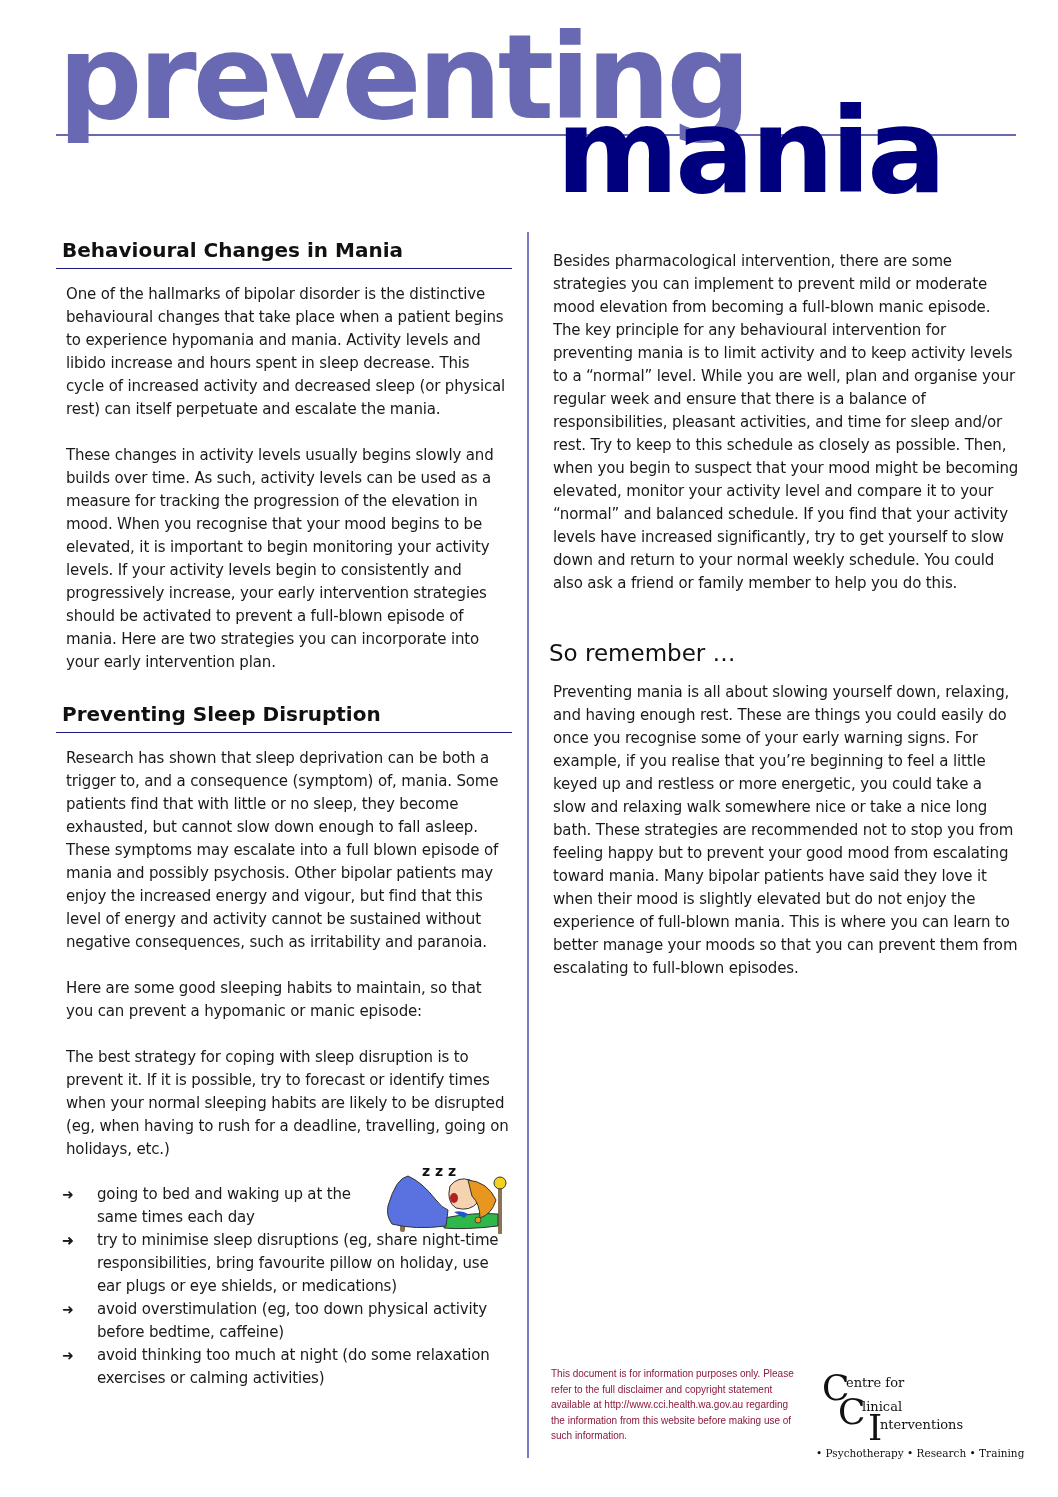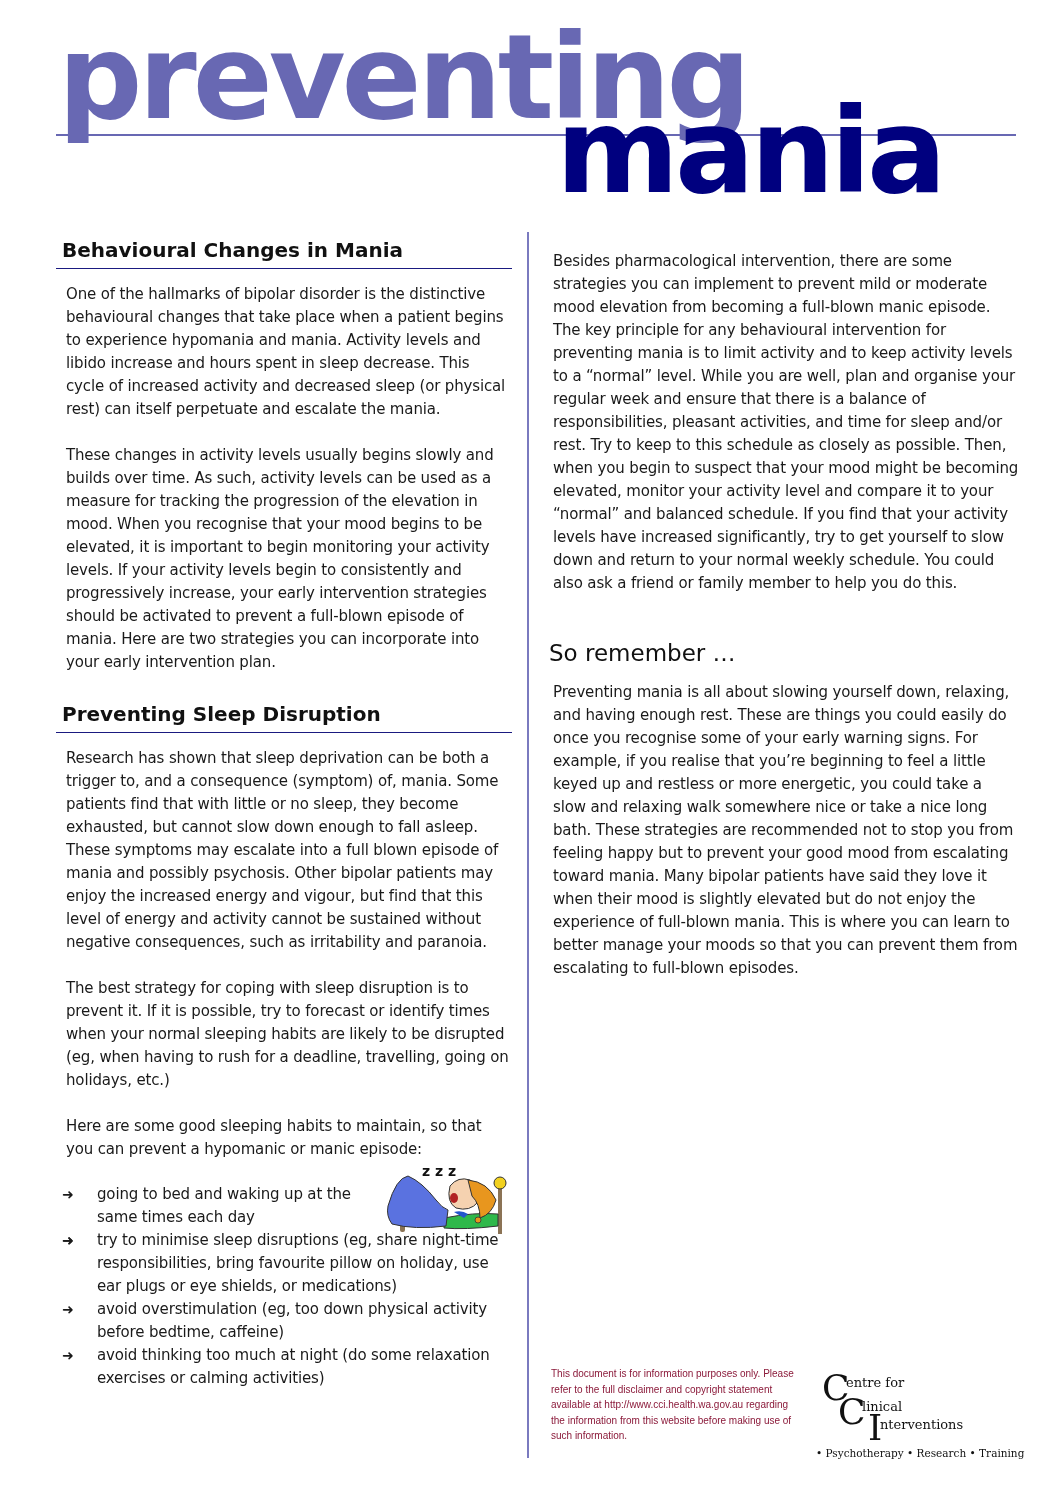--- a/index.html
+++ b/index.html
@@ -62,22 +62,22 @@
 <div class="col col-left">
   <section>
     <h2 class="heading">Behavioural Changes in Mania</h2>
     <p class="para">One of the hallmarks of bipolar disorder is the distinctive behavioural changes that take place when a patient begins to experience hypomania and mania.  Activity levels and libido increase and hours spent in sleep decrease.  This cycle of increased activity and decreased sleep (or physical rest) can itself perpetuate and escalate the mania.</p>
     <p class="para">These changes in activity levels usually begins slowly and builds over time.  As such, activity levels can be used as a measure for tracking the progression of the elevation in mood.  When you recognise that your mood begins to be elevated, it is important to begin monitoring your activity levels.  If your activity levels begin to consistently and progressively increase, your early intervention strategies should be activated to prevent a full-blown episode of mania.  Here are two strategies you can incorporate into your early intervention plan.</p>
   </section>
 
   <section class="sec2">
     <h2 class="heading">Preventing Sleep Disruption</h2>
     <p class="para">Research has shown that sleep deprivation can be both a trigger to, and a consequence (symptom) of, mania.  Some patients find that with little or no sleep, they become exhausted, but cannot slow down enough to fall asleep. These symptoms may escalate into a full blown episode of mania and possibly psychosis.  Other bipolar patients may enjoy the increased energy and vigour, but find that this level of energy and activity cannot be sustained without negative consequences, such as irritability and paranoia.</p>
+    <p class="para">Here are some good sleeping habits to maintain, so that you can prevent a hypomanic or manic episode:</p>
     <p class="para">The best strategy for coping with sleep disruption is to prevent it.  If it is possible, try to forecast or identify times when your normal sleeping habits are likely to be disrupted (eg, when having to rush for a deadline, travelling, going on holidays, etc.)</p>
-    <p class="para">Here are some good sleeping habits to maintain, so that you can prevent a hypomanic or manic episode:</p>
 
     <ul class="bullets">
       <li class="narrow">
         <span class="arrow">➜</span>
         <span class="txt">going to bed and waking up at the same times each day</span>
       </li>
       <li class="narrow">
         <span class="arrow">➜</span>
       </li>
       <li>

